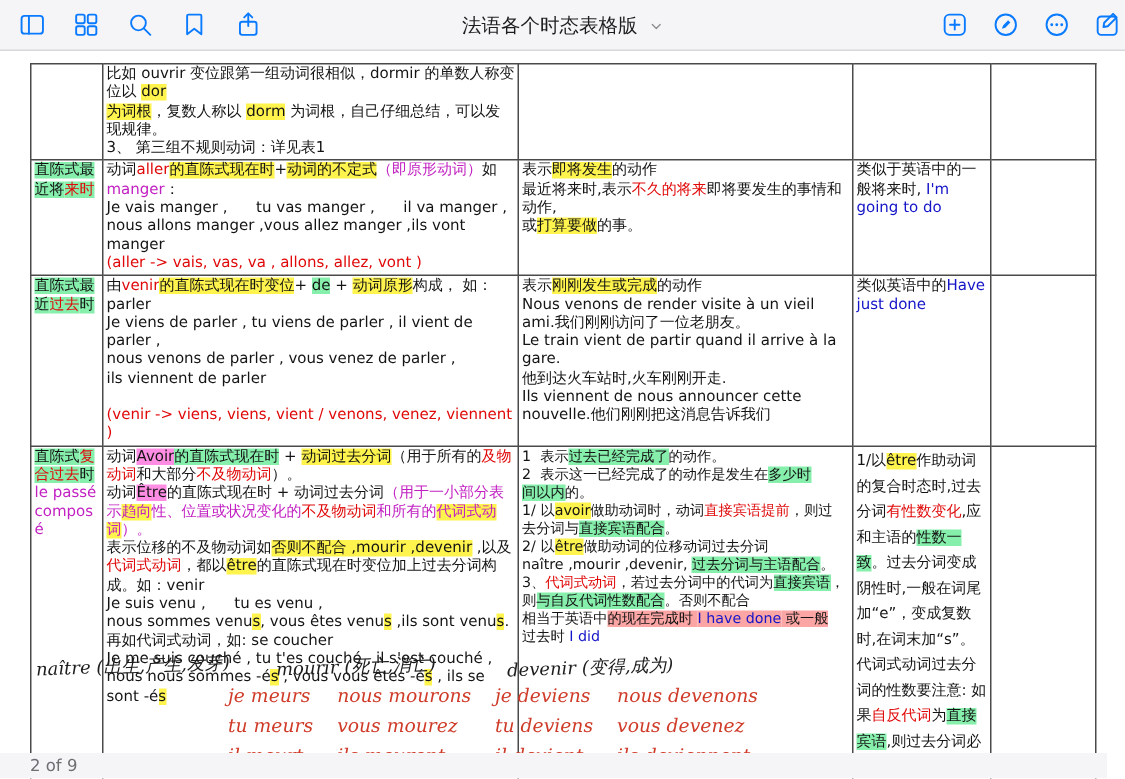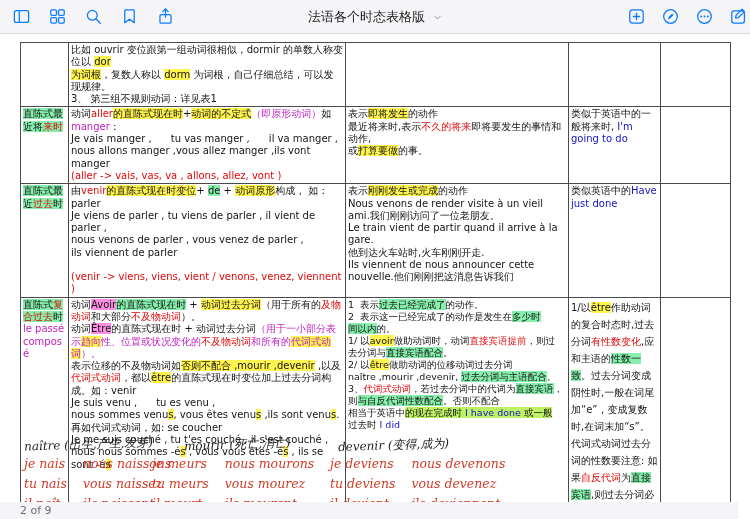--- a/index.html
+++ b/index.html
@@ -30,21 +30,21 @@
   tr.r4 td:nth-child(4){font-size:10px;line-height:17px}
 
   
   .red{color:#e00808}
   .blue{color:#1414c8}
   .purple{color:#c220c2}
   .hl-y{background:#fff34d}
   .hl-g{background:#86efac}
   .hl-p{background:#ff8de4}
   .hl-c{background:#86efac}
-  .hl-yg{background:#bef264}
+  .hl-yg{background:#fca5a5}
 
   
   .hw{position:absolute;left:0;top:401px;width:750px;height:66px}
   .hw-group{position:absolute;top:0}
   .hw-head{font-family:"DejaVu Serif",serif;font-style:italic;font-size:12px;color:#1c1c1c;
            transform:rotate(-2deg);margin-bottom:3px;white-space:nowrap}
   .hw-body{font-family:"DejaVu Serif",serif;font-style:italic;color:#cf3b28;font-size:12.5px;
            display:grid;grid-template-columns:auto auto;column-gap:16px;row-gap:5px;white-space:nowrap}
   .hw-g2 .hw-head{margin-left:32px}
   .hw-g3 .hw-head{margin-left:8px}
@@ -228,28 +228,20 @@
             <div class="rt-line"><span>代词式动词过去分词的性数要注意: 如果</span><span class="red">自反代词</span><span>为</span><span class="hl-g">直接宾语</span><span>,则过去分词必须和自反代词的性数配合; 如果自反代词为</span><span class="hl-g">间接宾语</span><span>,则无须进行配合。</span></div>
           </td>
       <td></td>
     </tr>
   </tbody>
     </table>
 
   <div class="hw">
     <div class="hw-group hw-g1" style="left:24px">
       <div class="hw-head">naître (出生,产生,发芽)</div>
-      <div class="hw-body">
-        <span>je nais</span>
-          <span>nous naissons</span>
-        <span>tu nais</span>
-          <span>vous naissez</span>
-        <span>il naît</span>
-          <span>ils naissent</span>
-      </div>
     </div>
     <div class="hw-group hw-g2" style="left:152px">
       <div class="hw-head">mourir (死亡,消亡)</div>
       <div class="hw-body">
         <span>je meurs</span>
           <span>nous mourons</span>
         <span>tu meurs</span>
           <span>vous mourez</span>
         <span>il meurt</span>
           <span>ils meurent</span>

